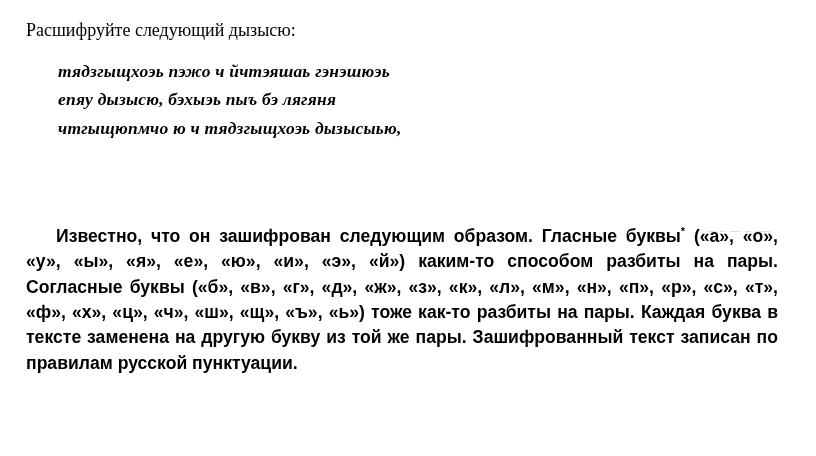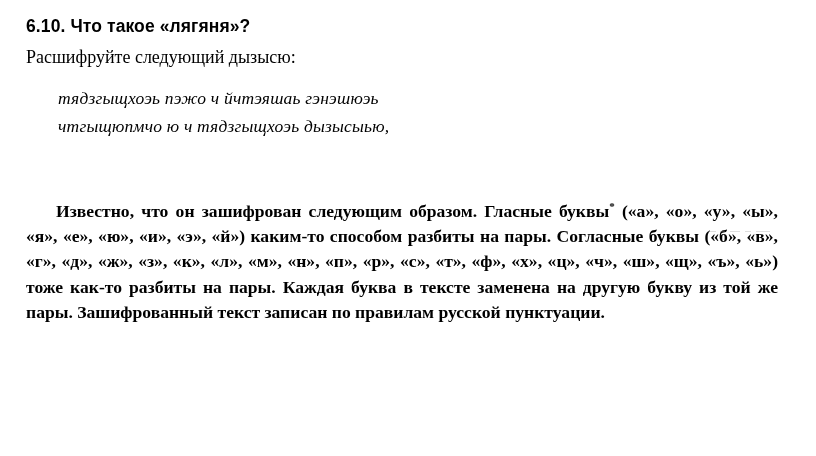--- a/index.html
+++ b/index.html
@@ -39,20 +39,21 @@
     margin: 16px 0 0 32px;
     font-family: "Liberation Serif", serif;
     font-style: italic;
     font-size: 17.5px;
     line-height: 1.62;
     color: #000000;
     letter-spacing: 0.2px;
   }
   .cipher-line {
     white-space: pre;
+    font-weight: bold;
   }
   .faint-marks {
     position: absolute;
     right: 38px;
     top: 228px;
     width: 70px;
     height: 8px;
     opacity: 0.32;
   }
   .faint-marks span {
@@ -61,22 +62,22 @@
     height: 1px;
     background: #9a9a9a;
     display: block;
   }
   .faint-marks span:nth-child(1) { left: 0;  width: 8px; }
   .faint-marks span:nth-child(2) { left: 12px; width: 5px; }
   .faint-marks span:nth-child(3) { left: 22px; width: 10px; }
   .faint-marks span:nth-child(4) { left: 37px; width: 6px; }
   .faint-marks span:nth-child(5) { left: 48px; width: 14px; }
   .body-text {
-    margin: 58px 0 0 0;
-    font-family: Liberation Serif, serif;
+    margin: 82px 0 0 0;
+    font-family: Liberation Sans, sans-serif;
     font-weight: bold;
     font-size: 17.6px;
     line-height: 1.44;
     text-align: justify;
     text-justify: inter-word;
     color: #000000;
     width: 752px;
   }
   .body-text .indent {
     display: inline-block;
@@ -86,26 +87,26 @@
     font-size: 11px;
     vertical-align: super;
     font-weight: bold;
   }
 </style>
 </head>
 <body>
 
 <div class="page">
 
-  <h1 class="title">6.10. Что такое «лягяня»?</h1>
 
   <p class="instruction">Расшифруйте следующий дызысю:</p>
 
   <div class="cipher">
     <div class="cipher-line">тядзгыщхоэь пэжо ч йчтэяшаь гэнэшюэь</div>
+    <div class="cipher-line">епяу дызысю, бэхыэь пыъ бэ лягяня</div>
     <div class="cipher-line">чтгыщюпмчо ю ч тядзгыщхоэь дызысыью,</div>
   </div>
 
   <div class="faint-marks">
     <span></span>
     <span></span>
     <span></span>
     <span></span>
     <span></span>
   </div>

